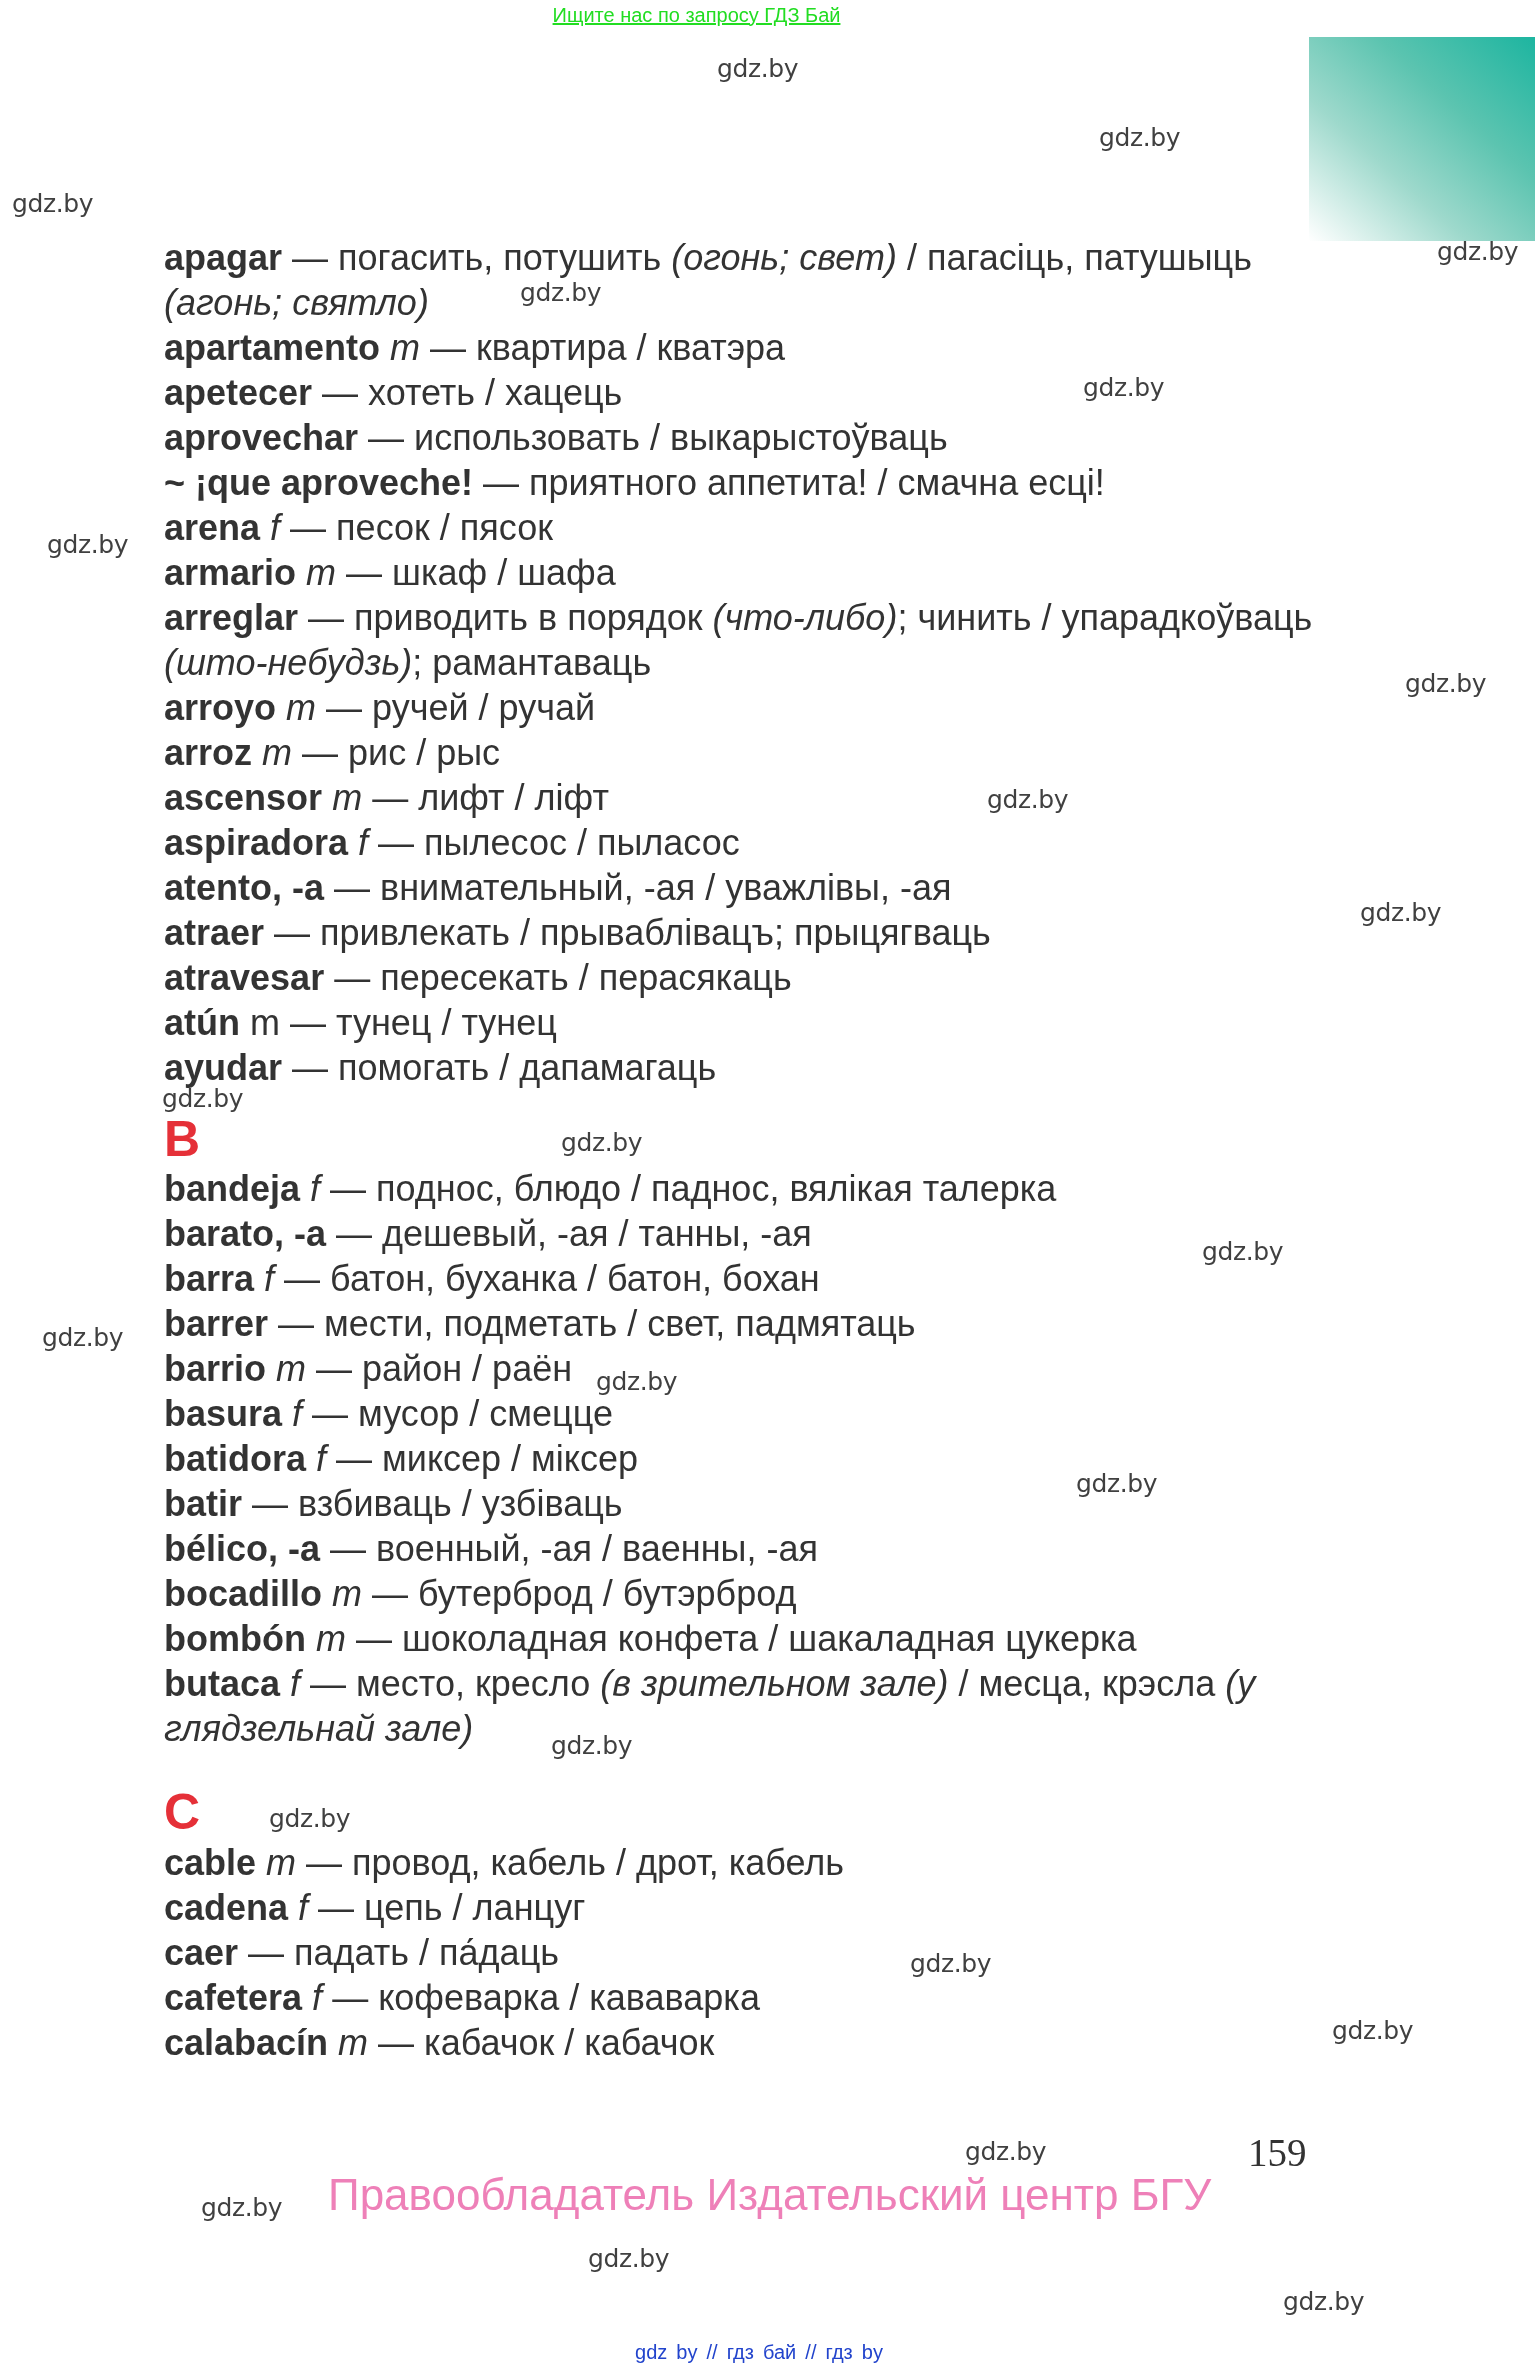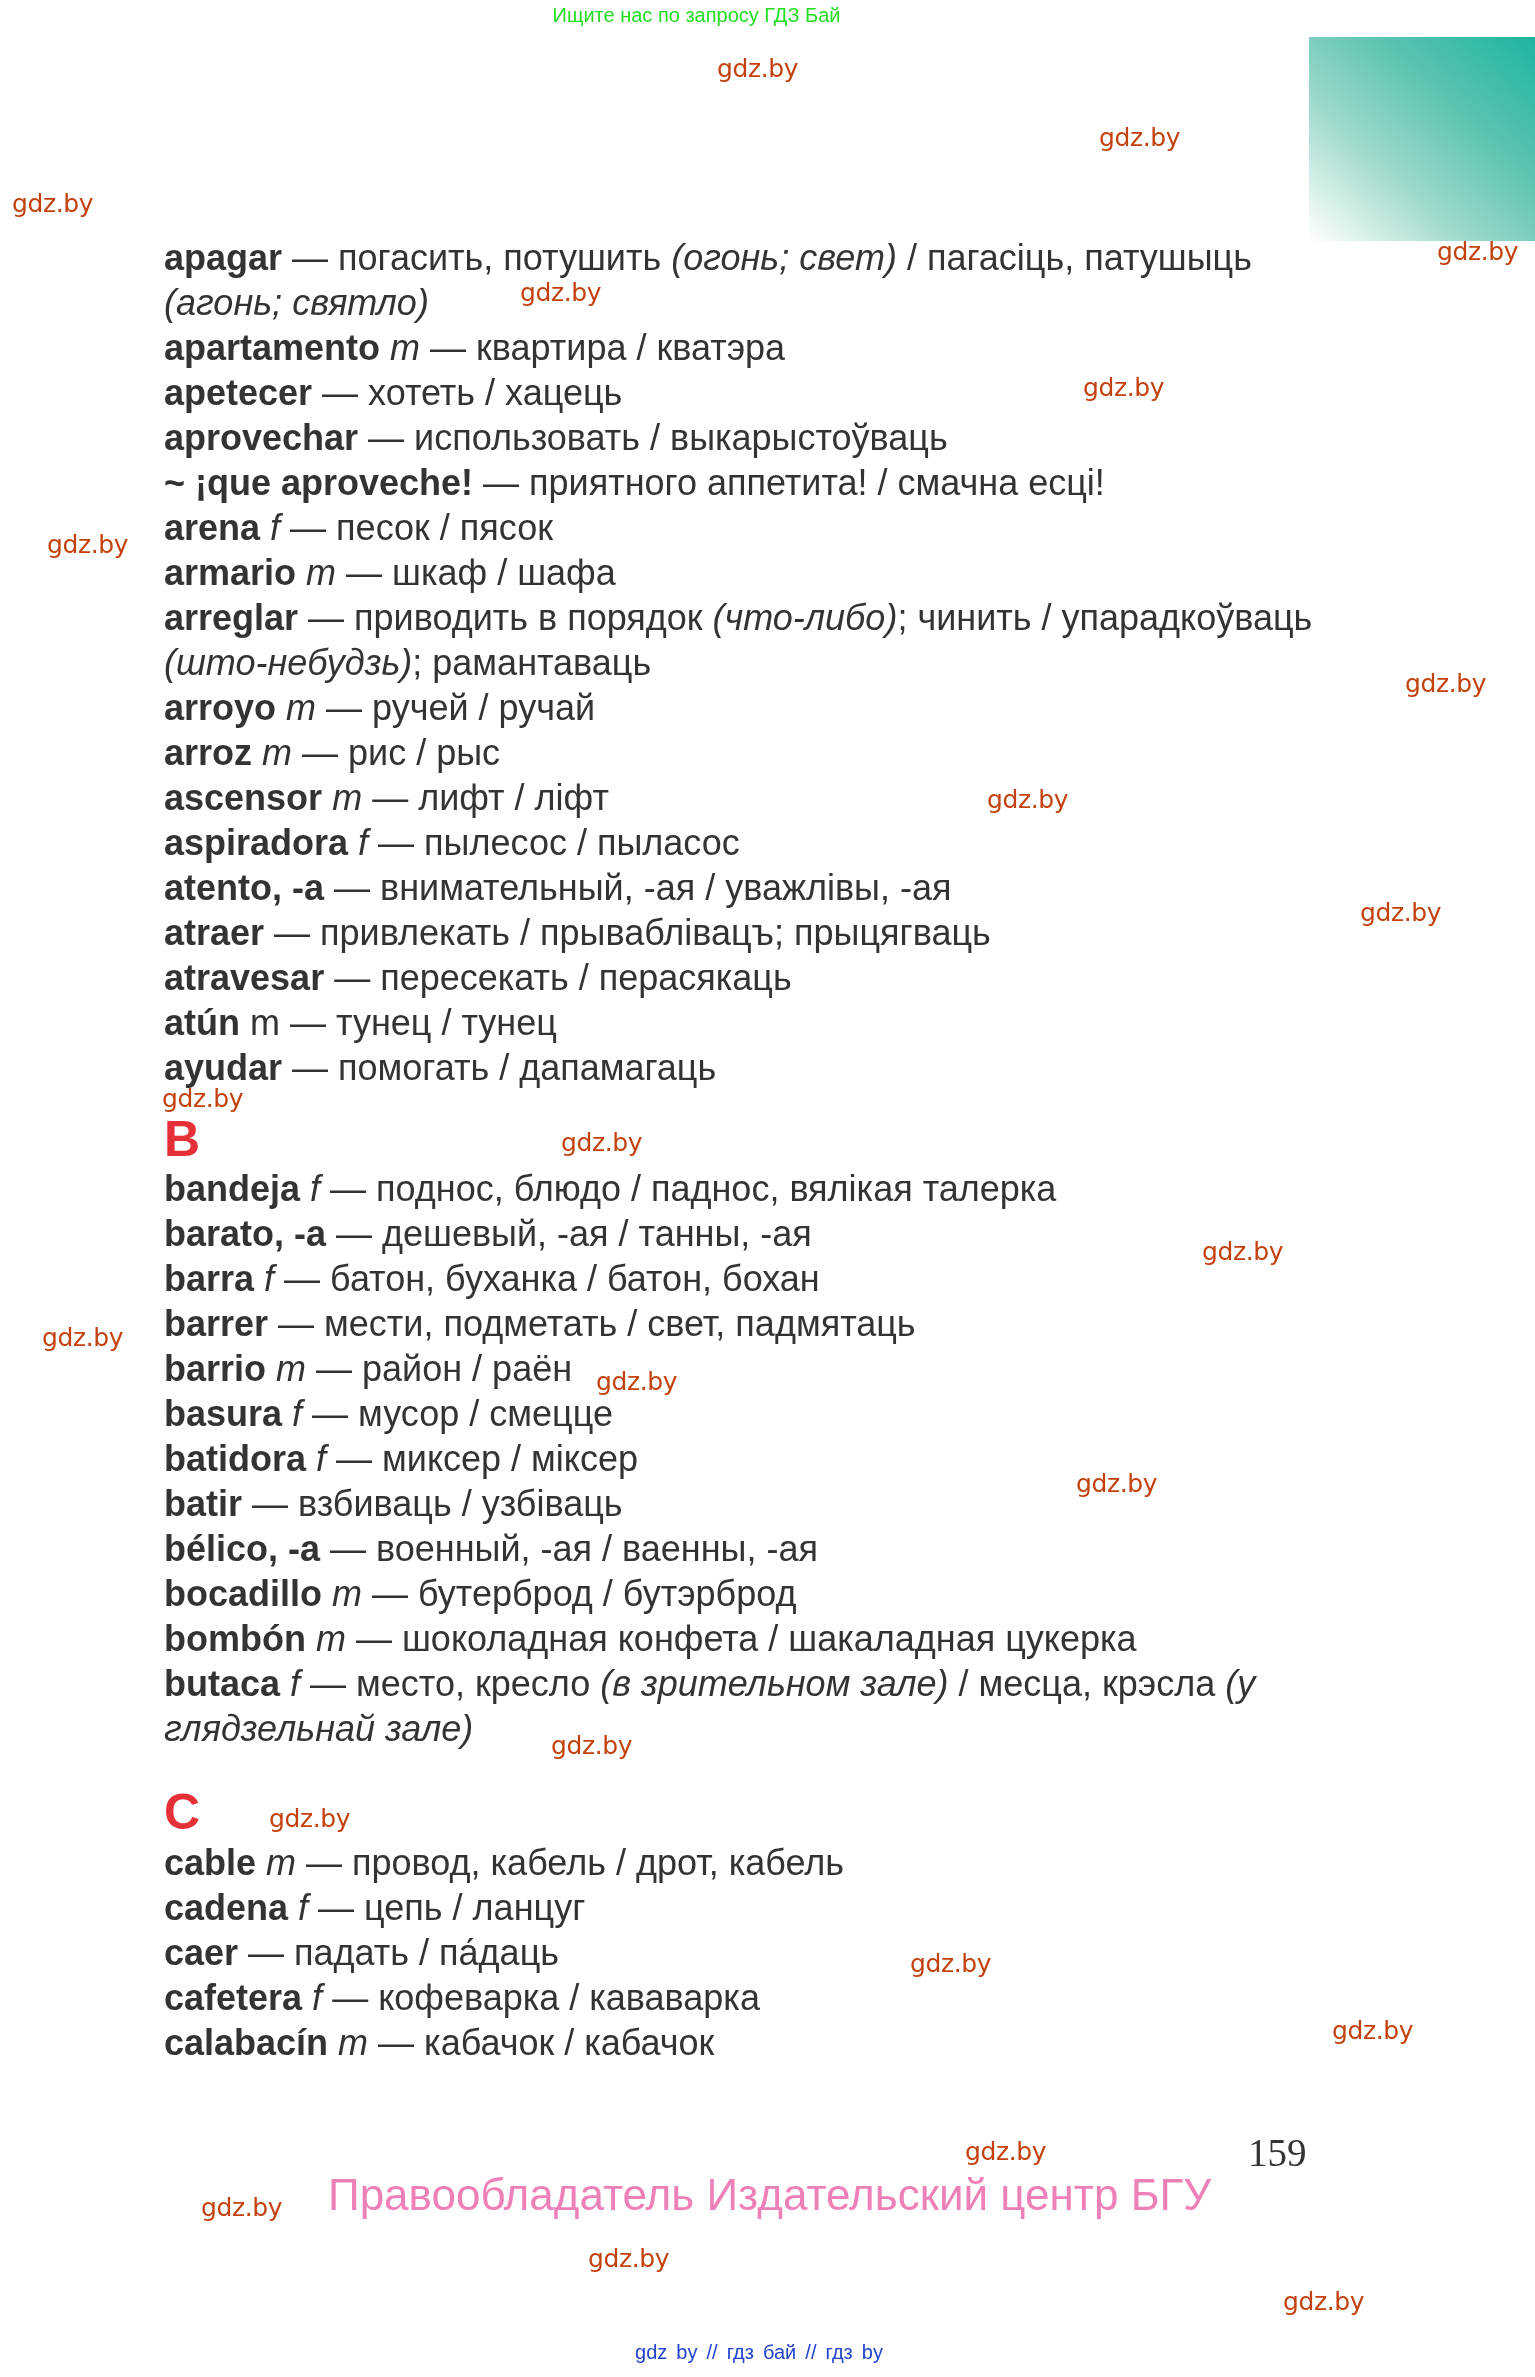--- a/index.html
+++ b/index.html
@@ -3,28 +3,28 @@
 <meta charset="utf-8">
 <style>
   html, body { margin: 0; padding: 0; }
   body {
     width: 1535px; height: 2377px; position: relative; overflow: hidden;
     background: #ffffff;
     font-family: "Liberation Sans", sans-serif;
   }
   .top-banner {
     position: absolute; left: 0; top: 3.5px; width: 1393px; text-align: center;
-    color: #22dd22; font-size: 20px;
+    color: #22dd22; font-size: 20px; text-decoration: underline;
   }
   .corner-gradient {
     position: absolute; left: 1309px; top: 37px; width: 226px; height: 204px;
     background: linear-gradient(to top right, #ffffff 0%, #9ed9cc 35%, #5cc4b0 65%, #1db5a0 100%);
   }
   .wm {
-    position: absolute; color: #c2410c; font-size: 25px; white-space: nowrap;
+    position: absolute; color: #404040; font-size: 25px; white-space: nowrap;
     font-family: "DejaVu Sans", sans-serif; letter-spacing: -0.4px;
   }
   .content {
     position: absolute; left: 164px; top: 235px; width: 1152px;
     color: #333333; font-size: 36px; line-height: 45px;
   }
   .entry { white-space: nowrap; }
   .entry.wrap { white-space: normal; }
   .hw { font-weight: bold; }
   .it { font-style: italic; }

